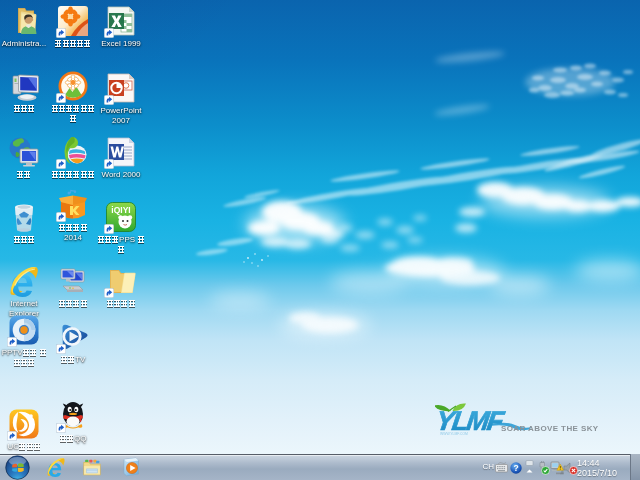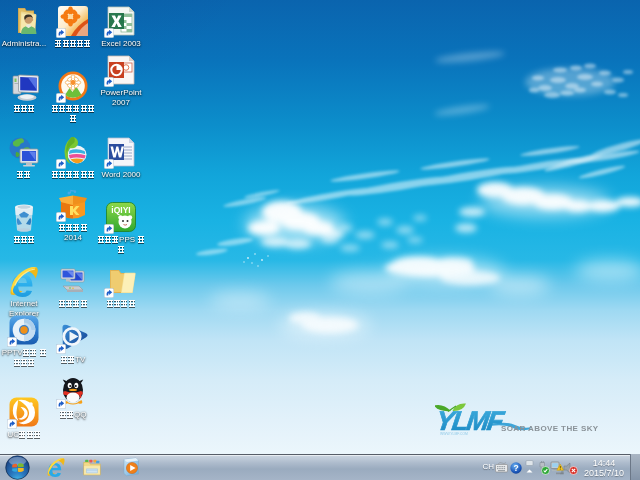--- a/index.html
+++ b/index.html
@@ -21,21 +21,21 @@
  linear-gradient(#fff,#fff) 1.4px 0px/1.1px 7px no-repeat,
  linear-gradient(#fff,#fff) 4px 0px/1.1px 7px no-repeat;
 filter:blur(0.35px) drop-shadow(0px 1px 0.6px rgba(0,0,0,0.6));}
 .sc{position:absolute;left:-1px;bottom:-1px;width:10px;height:10px;}
 #taskbar{position:absolute;left:0;top:454px;width:640px;height:26px;
 background:linear-gradient(to bottom,#ccd6e2 0px,#adbbcc 8px,#9aabbf 14px,#a6b5c8 26px);
 border-top:1px solid #565d68; box-sizing:border-box;}
 #tbhl{position:absolute;left:0;top:455px;width:640px;height:1px;background:rgba(255,255,255,0.55);}
 .tbi{position:absolute;top:457px;width:20px;height:20px;}
 #tray{position:absolute;top:454px;right:0;height:26px;}
-#clock{position:absolute;right:9px;top:458px;width:54px;text-align:center;color:#fff;font-size:9px;line-height:10px;text-shadow:0 1px 1px rgba(0,0,0,0.35);}
+#clock{position:absolute;right:9px;top:458px;width:54px;color:#fff;font-size:9px;line-height:10px;text-shadow:0 1px 1px rgba(0,0,0,0.35);}
 #showdesk{position:absolute;right:0;top:454px;width:9px;height:26px;background:linear-gradient(to bottom,#aab6c4,#8494a8);border-left:1px solid #6b7787;}
 .trtxt{position:absolute;color:#fff;font-size:8px;font-weight:normal;text-shadow:0 1px 1px rgba(0,0,0,0.4);}
 </style>
 </head>
 <body>
 <div id="desk"></div>
 <svg id="clouds" width="640" height="480" viewBox="0 0 640 480">
 <defs>
 <filter id="bl2" x="-80%" y="-80%" width="260%" height="260%">
         <feGaussianBlur stdDeviation="1.6"></feGaussianBlur>
@@ -226,21 +226,21 @@
 <rect x="16" y="15" width="5.5" height="3"></rect>
 <rect x="21.5" y="18" width="5.5" height="3"></rect>
 <rect x="16" y="21" width="5.5" height="3"></rect>
 <rect x="21.5" y="24" width="5.5" height="3"></rect>
 </g>
 <path d="M4 8 L19 8 L19 24 L4 24 Z" fill="#1d7044" opacity="0.95"></path>
 <path d="M6.5 10.5 L10 10.5 L11.6 14 L13.2 10.5 L16.6 10.5 L13.4 16.2 L16.8 22 L13.2 22 L11.5 18.3 L9.8 22 L6.3 22 L9.7 16.2 Z" fill="#fff"></path>
 </svg><svg class="sc">
           <use href="#sca"></use>
         </svg></div>
-<div class="lab">Excel 2003</div>
+<div class="lab">Excel 1999</div>
 </div>
 
 <div class="icon" style="left:0px;top:70px">
 <div class="ib"><svg width="32" height="32" viewBox="0 0 32 32">
 <rect x="5" y="6" width="8" height="18" rx="1" fill="#d4d9de" stroke="#8e979f" stroke-width="0.7"></rect>
 <rect x="6.5" y="8.5" width="2" height="3.5" fill="#7ec45e"></rect>
 <rect x="6.5" y="13" width="5" height="1" fill="#aab2ba"></rect>
 <ellipse cx="19" cy="27.5" rx="9.5" ry="3.2" fill="#c2cad2"></ellipse>
 <ellipse cx="19" cy="26.8" rx="7" ry="2.2" fill="#edf1f4"></ellipse>
 <rect x="10.5" y="4.5" width="20" height="17" rx="1.2" fill="#e8ecf0" stroke="#8e979f" stroke-width="0.8" transform="skewY(2.5)"></rect>
@@ -265,21 +265,21 @@
 <ellipse cx="12.7" cy="15.8" rx="2.4" ry="1.7" transform="rotate(45 12.7 15.8)"></ellipse>
 <ellipse cx="19.3" cy="9.2" rx="2.4" ry="1.7" transform="rotate(45 19.3 9.2)"></ellipse>
 </g>
 <circle cx="16" cy="12.5" r="2.4" fill="#f89030"></circle>
 </svg><svg class="sc">
           <use href="#sca"></use>
         </svg></div>
 <div class="lab"><i class="cn"></i><i class="cn"></i><i class="cn"></i><i class="cn"></i><i class="cn"></i><i class="cn"></i><br><i class="cn"></i></div>
 </div>
 
-<div class="icon" style="left:97px;top:54px">
+<div class="icon" style="left:97px;top:72px">
 <div class="ib"><svg width="32" height="32" viewBox="0 0 32 32">
 <path d="M3 2 L24 2 L29 7 L29 30 L3 30 Z" fill="#faf7f6" stroke="#c7b7b0" stroke-width="0.8"></path>
 <path d="M24 2 L24 7 L29 7 Z" fill="#d8ccc6"></path>
 <rect x="15" y="9" width="12" height="9" fill="#fff" stroke="#d06048" stroke-width="0.8"></rect>
 <circle cx="21" cy="13.5" r="2.8" fill="none" stroke="#e07850" stroke-width="1"></circle>
 <path d="M4 8 L19 8 L19 24 L4 24 Z" fill="#c84020"></path>
 <circle cx="11.5" cy="16" r="5.2" fill="none" stroke="#fff" stroke-width="2"></circle>
 <path d="M11.5 16 L11.5 10.8 A5.2 5.2 0 0 1 16.7 16 Z" fill="#fff"></path>
 </svg><svg class="sc">
           <use href="#sca"></use>
@@ -466,40 +466,40 @@
           </defs>
 <path d="M5.5 7.5 Q5 2.5 10 4 L28.5 12 Q32.5 14 28.8 16.5 L10.5 27.5 Q6 30 5.8 24.5 Z" fill="url(#mtv)"></path>
 <circle cx="15" cy="15.5" r="8.2" fill="none" stroke="#f2f7fb" stroke-width="2.8"></circle>
 <path d="M12.5 10.5 L21.5 15.5 L12.5 20.5 Z" fill="#eef5fa"></path>
 </svg><svg class="sc">
           <use href="#sca"></use>
         </svg></div>
 <div class="lab"><i class="cn"></i><i class="cn"></i>TV</div>
 </div>
 
-<div class="icon" style="left:0px;top:396px">
+<div class="icon" style="left:0px;top:408px">
 <div class="ib"><svg width="32" height="32" viewBox="0 0 32 32">
 <defs>
             <linearGradient id="ucg" x1="0" y1="0" x2="0" y2="1">
 <stop offset="0" stop-color="#ffc820"></stop>
               <stop offset="1" stop-color="#f07818"></stop>
 </linearGradient>
           </defs>
 <rect x="1.5" y="1.5" width="29" height="29" rx="7" fill="url(#ucg)"></rect>
 <path d="M10 4 Q4.8 8 4.8 14.5 Q4.8 21.5 10.5 25 Q7.5 19.5 8.8 13.5 Q10 8 10 4 Z" fill="#fff"></path>
 <path d="M10 4 Q16 2.8 21 6 Q27 10 27 16.5 Q27 23.5 21 26.8 Q15.5 29.5 10.5 26.8 Q17 26.5 19.8 21.8 Q22.5 16.5 19.3 11.8 Q16.2 7 10 4 Z" fill="#fff"></path>
 <path d="M12.5 11 Q17.3 10.8 19.2 15 Q20.8 19.2 17.2 22.3 Q13.8 25 10.2 22.8 Q14.3 22.3 15.8 19.3 Q17.3 16 14.8 13.7 Q13.7 12.2 12.5 11 Z" fill="#fff"></path>
 <circle cx="23" cy="8" r="1.8" fill="#fff"></circle>
 </svg><svg class="sc">
           <use href="#sca"></use>
         </svg></div>
 <div class="lab">UC<i class="cn"></i><i class="cn"></i><i class="cn"></i></div>
 </div>
 
-<div class="icon" style="left:49px;top:376px">
+<div class="icon" style="left:49px;top:400px">
 <div class="ib"><svg width="32" height="32" viewBox="0 0 32 32">
 <ellipse cx="16" cy="14" rx="10" ry="12" fill="#14171c"></ellipse>
 <path d="M9.5 8 Q6.5 6 5.8 3.5 Q8.5 4 10.5 6 Z" fill="#14171c"></path>
 <path d="M22.5 8 Q25.5 6 26.2 3.5 Q23.5 4 21.5 6 Z" fill="#14171c"></path>
 <ellipse cx="12.7" cy="9.5" rx="2" ry="2.8" fill="#fff"></ellipse>
 <ellipse cx="19.3" cy="9.5" rx="2" ry="2.8" fill="#fff"></ellipse>
 <circle cx="13.2" cy="10" r="1" fill="#111"></circle>
 <circle cx="18.8" cy="10" r="1" fill="#111"></circle>
 <path d="M12 13.5 Q16 12 20 13.5 Q20.5 15 16 15 Q11.5 15 12 13.5 Z" fill="#f6a018"></path>
 <path d="M8 15 Q16 18.5 24 15 Q26.5 16 25.5 18.5 Q16 22 6.5 18.5 Q5.5 16 8 15 Z" fill="#e23022"></path>

